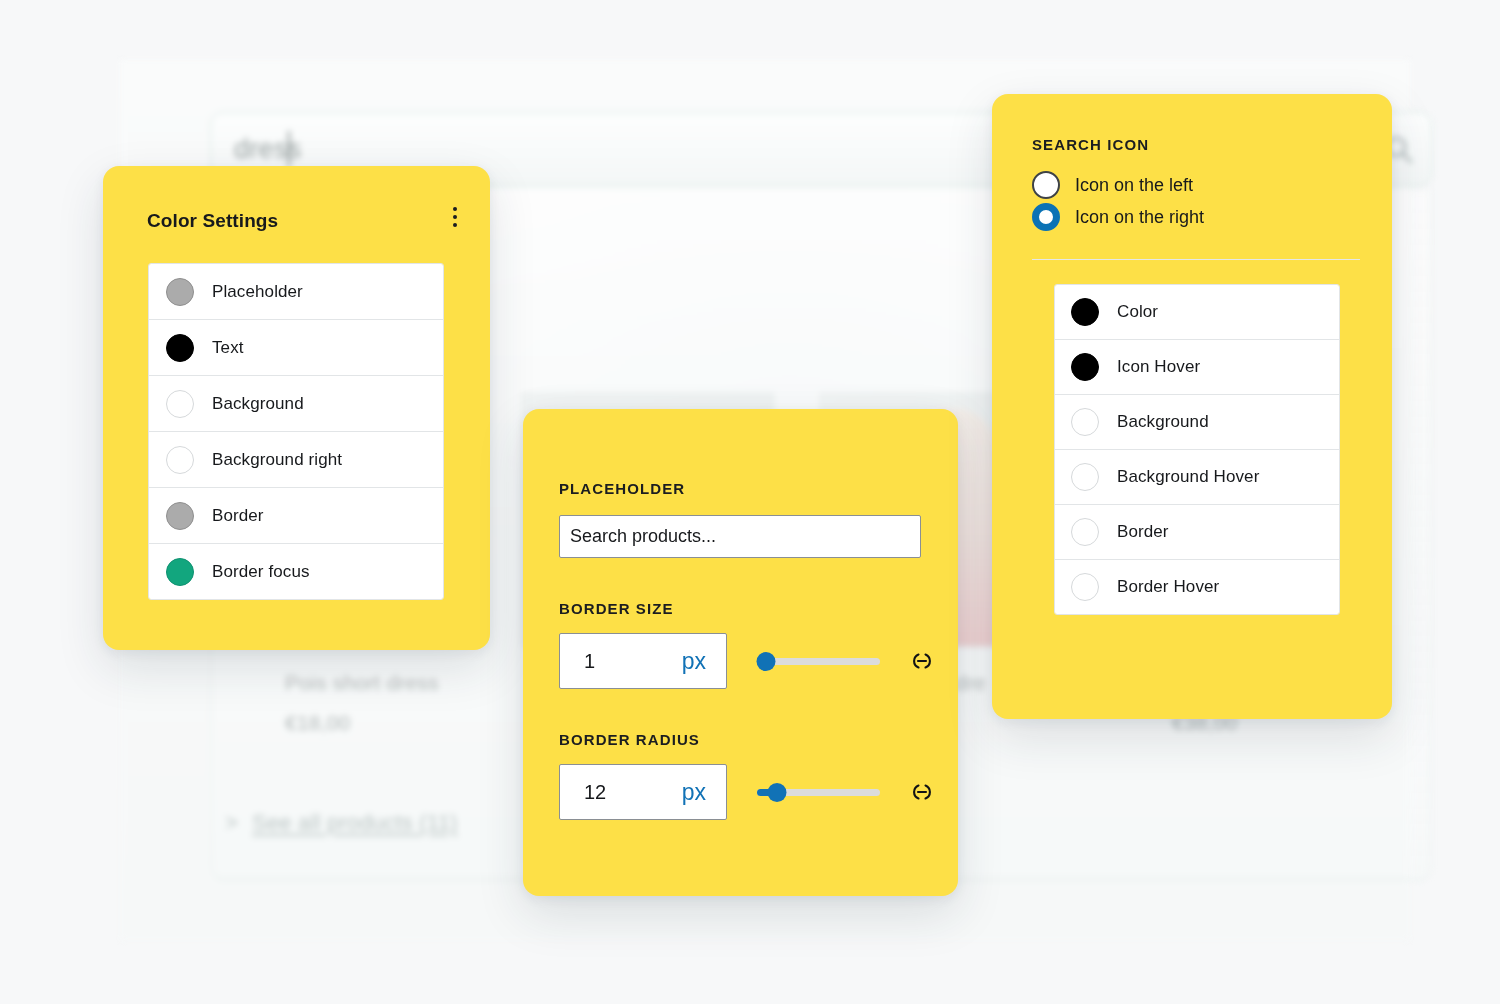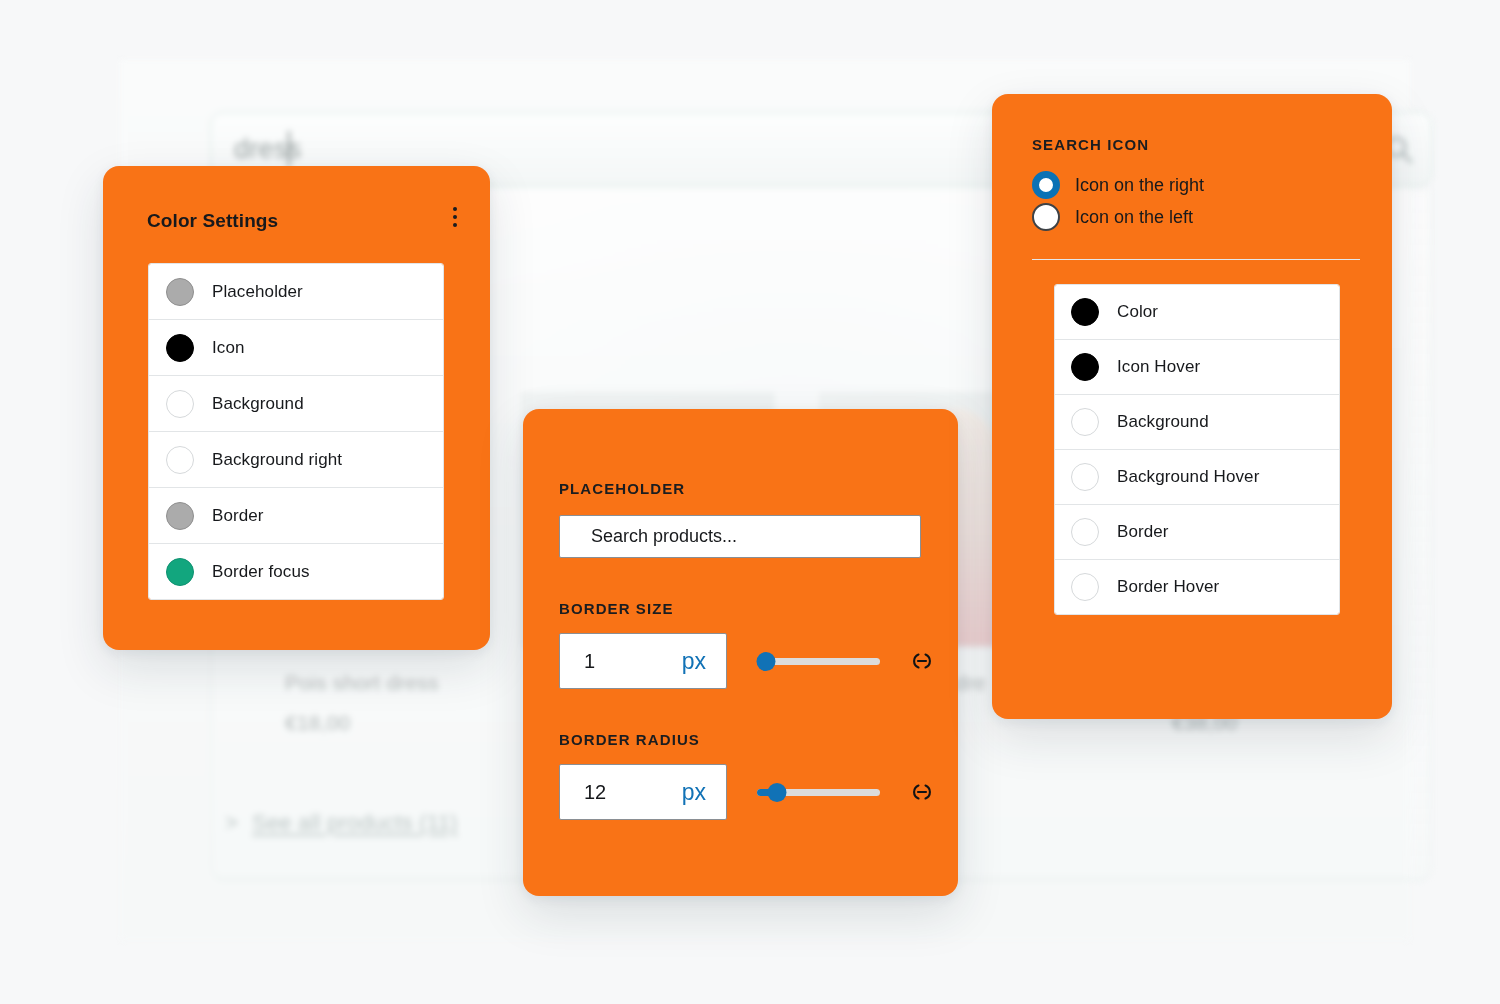--- a/index.html
+++ b/index.html
@@ -114,21 +114,21 @@
     color: #b9c3c2;
     letter-spacing: .2px;
     white-space: nowrap;
   }
   #bg-seeall .chev { margin-right: 14px; }
   #bg-seeall .lnk { text-decoration: underline; text-underline-offset: 4px; }
 
   
   .panel {
     position: absolute;
-    background: #f97316;
+    background: #fde047;
     border-radius: 16px;
     box-shadow: 0 18px 48px rgba(33,48,64,.13), 0 3px 12px rgba(33,48,64,.07);
   }
   .panel-title-row {
     display: flex;
     align-items: flex-end;
     justify-content: space-between;
   }
   .panel-title {
     font-size: 19px;
@@ -202,21 +202,21 @@
     text-transform: uppercase;
   }
   .text-input {
     box-sizing: border-box;
     width: 362px; height: 43px;
     border: 1px solid #8a8f94;
     border-radius: 2px;
     background: #fff;
     display: flex;
     align-items: center;
-    padding: 0 31px;
+    padding: 0 10px;
     font-size: 18px;
     color: #17191c;
   }
   .num-row {
     display: flex;
     align-items: center;
   }
   .num-input {
     box-sizing: border-box;
     width: 168px; height: 56px;
@@ -350,21 +350,21 @@
         <i></i>
       </div>
   </div>
   <div class="color-list" id="color-list-main">
       <div class="color-row">
         <div class="swatch" style="background: rgb(171, 171, 171); border: 1px solid rgb(143, 143, 143);"></div>
         <div class="color-label">Placeholder</div>
       </div>
       <div class="color-row">
         <div class="swatch" style="background: rgb(0, 0, 0); border: 1px solid rgb(0, 0, 0);"></div>
-        <div class="color-label">Icon</div>
+        <div class="color-label">Text</div>
       </div>
       <div class="color-row">
         <div class="swatch" style="background: rgb(255, 255, 255); border: 1px solid rgb(214, 217, 219);"></div>
         <div class="color-label">Background</div>
       </div>
       <div class="color-row">
         <div class="swatch" style="background: rgb(255, 255, 255); border: 1px solid rgb(214, 217, 219);"></div>
         <div class="color-label">Background right</div>
       </div>
       <div class="color-row">
@@ -427,27 +427,27 @@
       </div>
     </div>
   </div>
 </div>
 
 <div class="panel" id="panel-submit">
   <div style="margin:42px 0 0 40px;">
     <div class="section-label">SEARCH ICON</div>
     <div id="radio-group" style="margin-top:16px;">
         <div class="radio-row">
+          <div class="radio"></div>
+          <div class="radio-label">Icon on the left</div>
+        </div>
+        <div class="radio-row">
           <div class="radio on"></div>
           <div class="radio-label">Icon on the right</div>
         </div>
-        <div class="radio-row">
-          <div class="radio"></div>
-          <div class="radio-label">Icon on the left</div>
-        </div>
       </div>
   </div>
 
   <div class="divider" style="margin:26px 32px 0 40px;"></div>
 
 
   <div class="color-list" id="color-list-submit" style="margin:24px 52px 0 62px;">
       <div class="color-row">
         <div class="swatch" style="background: rgb(0, 0, 0); border: 1px solid rgb(0, 0, 0);"></div>
         <div class="color-label">Color</div>

